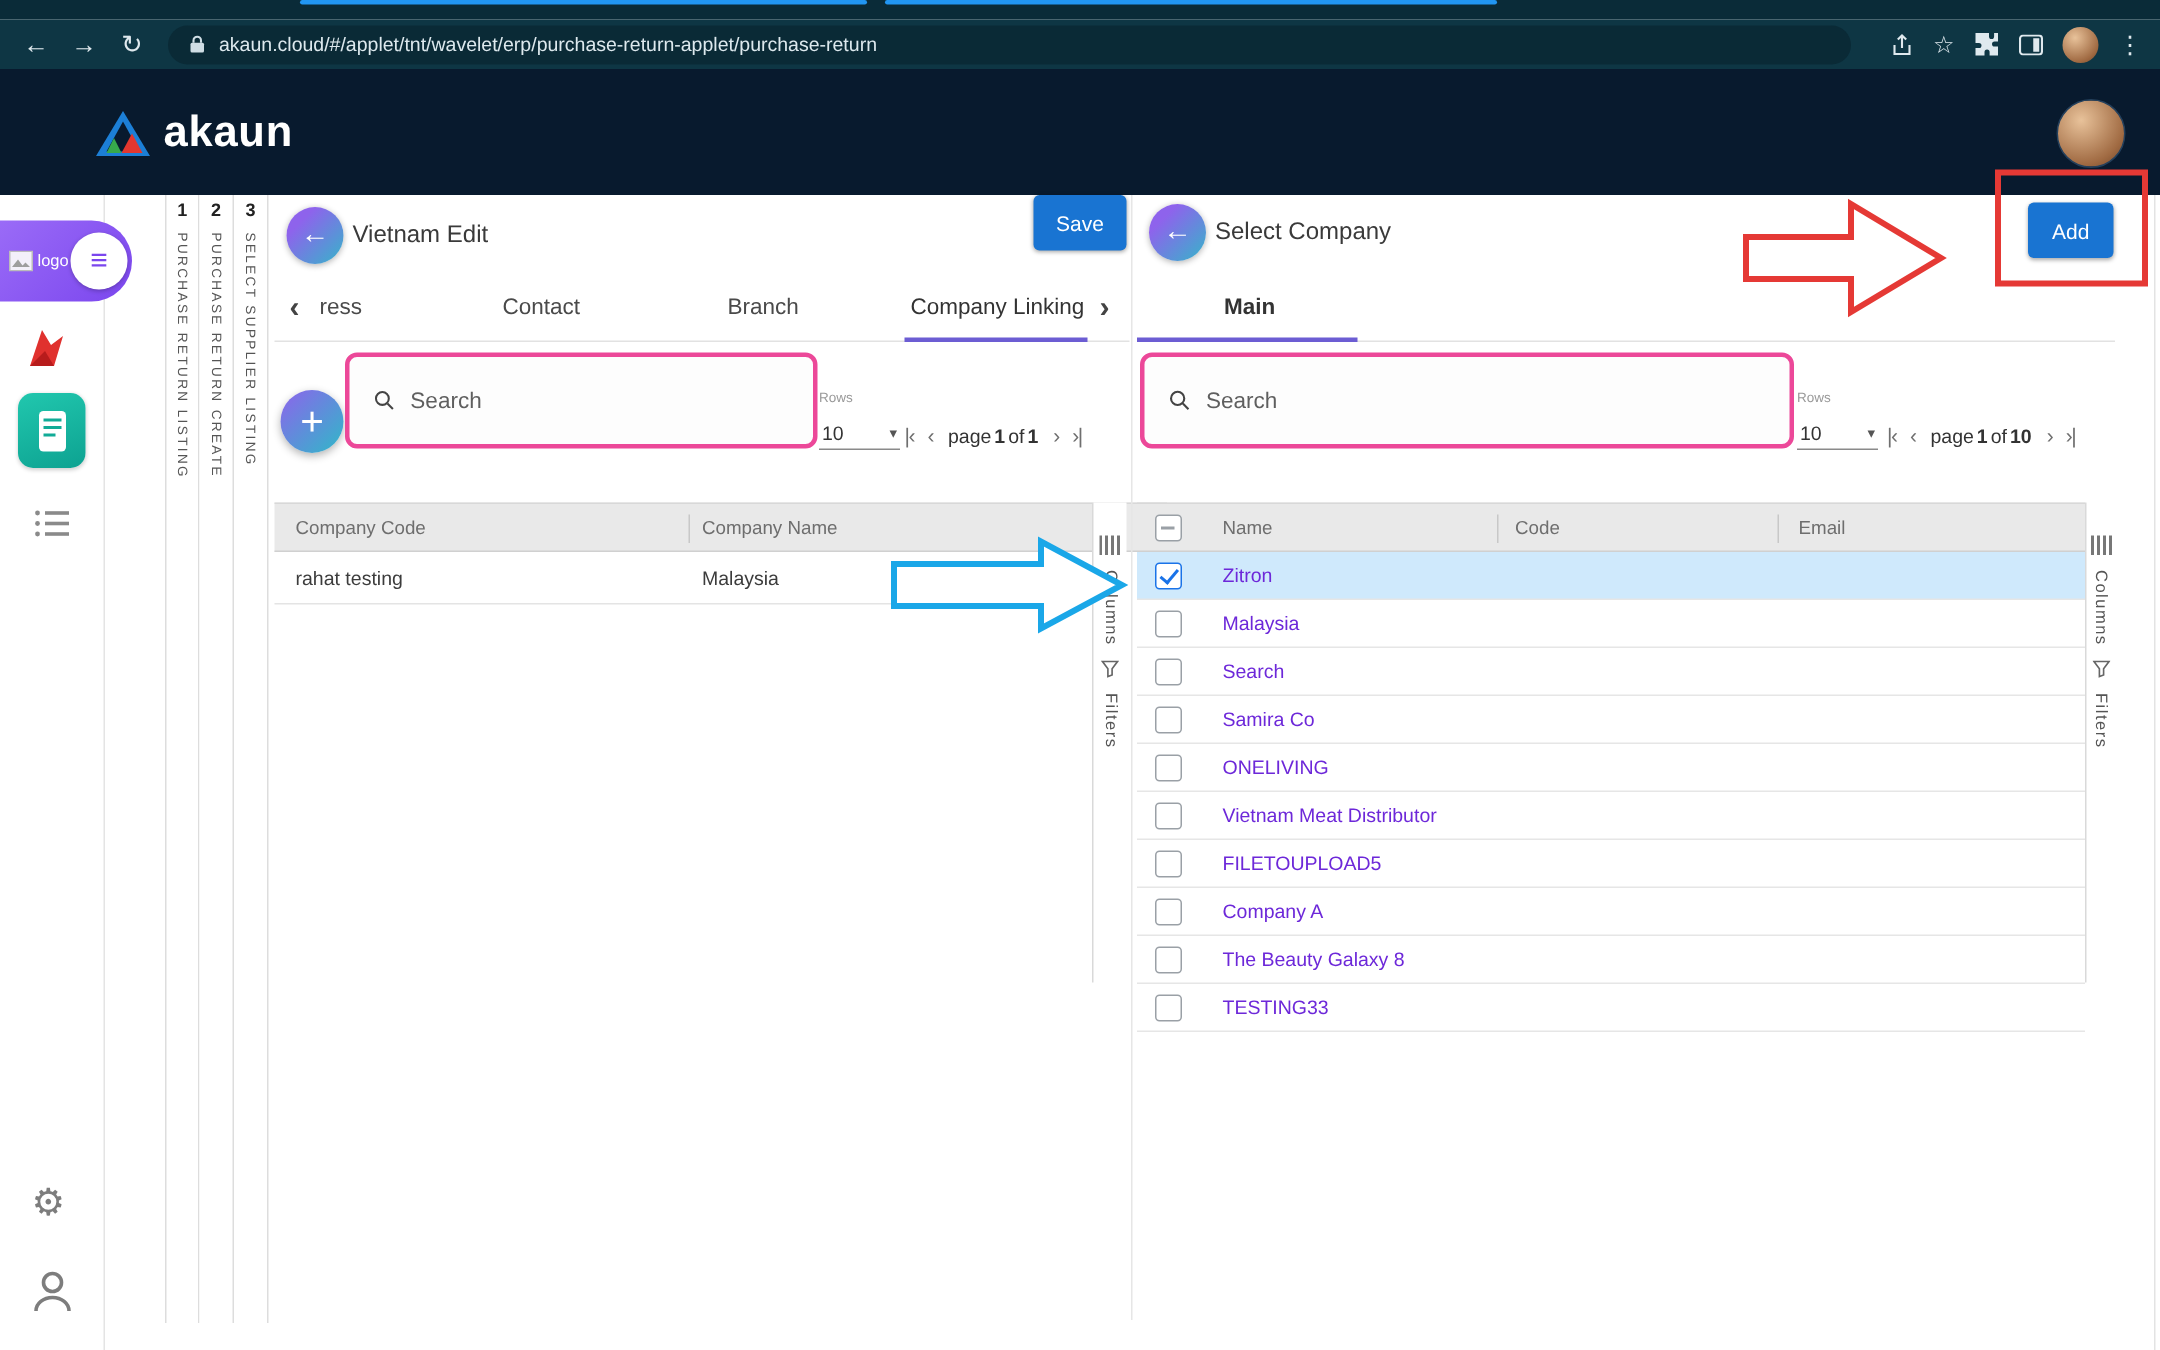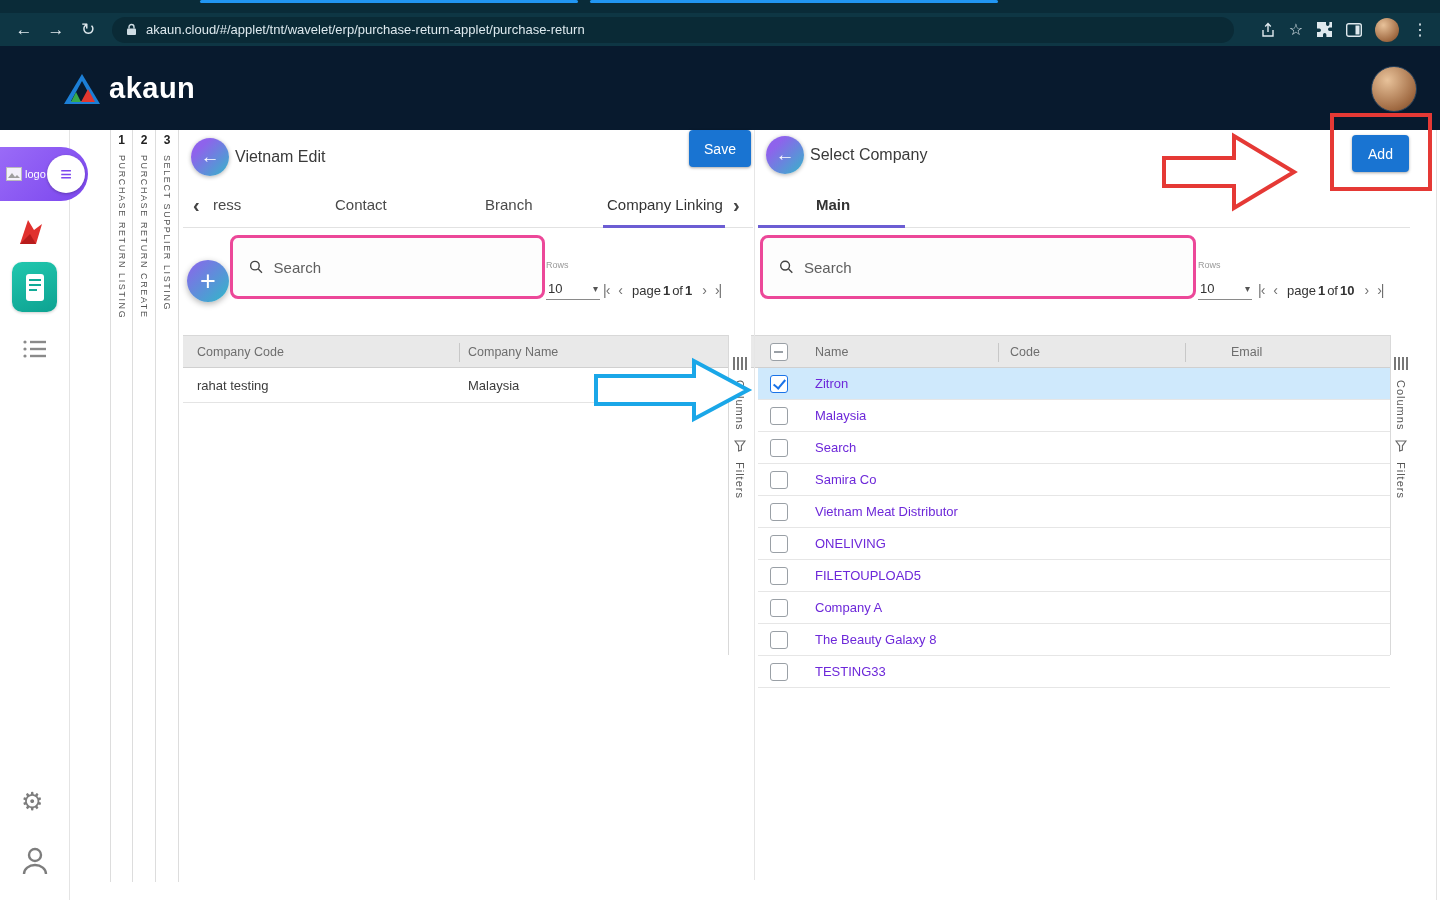--- a/index.html
+++ b/index.html
@@ -286,21 +286,21 @@
     <span class="pg-ic">‹</span>
     <span class="pg-text"><span>page</span><span class="bold">1</span><span>of</span><span class="bold">10</span></span>
     <span class="pg-ic">›</span>
     <span class="pg-ic">›|</span>
   </div>
 
   <div class="thead" style="left:0;top:205px;width:632px;height:33px;">
     <span class="cb indet" style="position:absolute;left:12px;top:7px;"></span>
     <span class="th" style="left:57px;">Name</span>
     <span class="th" style="left:252px;">Code</span>
-    <span class="th" style="left:473px;">Email</span>
+    <span class="th" style="left:441px;">Email</span>
     <span class="th-div" style="left:240px;"></span>
     <span class="th-div" style="left:427px;"></span>
   </div>
 
   <div class="rrows" style="left:0;top:238px;width:632px;">
     <div class="rrow sel">
       <span class="cb checked"></span>
       <span class="rname">Zitron</span>
     </div>
     <div class="rrow">
@@ -310,25 +310,25 @@
     <div class="rrow">
       <span class="cb"></span>
       <span class="rname">Search</span>
     </div>
     <div class="rrow">
       <span class="cb"></span>
       <span class="rname">Samira Co</span>
     </div>
     <div class="rrow">
       <span class="cb"></span>
+      <span class="rname">ONELIVING</span>
+    </div>
+    <div class="rrow">
+      <span class="cb"></span>
       <span class="rname">Vietnam Meat Distributor</span>
-    </div>
-    <div class="rrow">
-      <span class="cb"></span>
-      <span class="rname">ONELIVING</span>
     </div>
     <div class="rrow">
       <span class="cb"></span>
       <span class="rname">FILETOUPLOAD5</span>
     </div>
     <div class="rrow">
       <span class="cb"></span>
       <span class="rname">Company A</span>
     </div>
     <div class="rrow">

